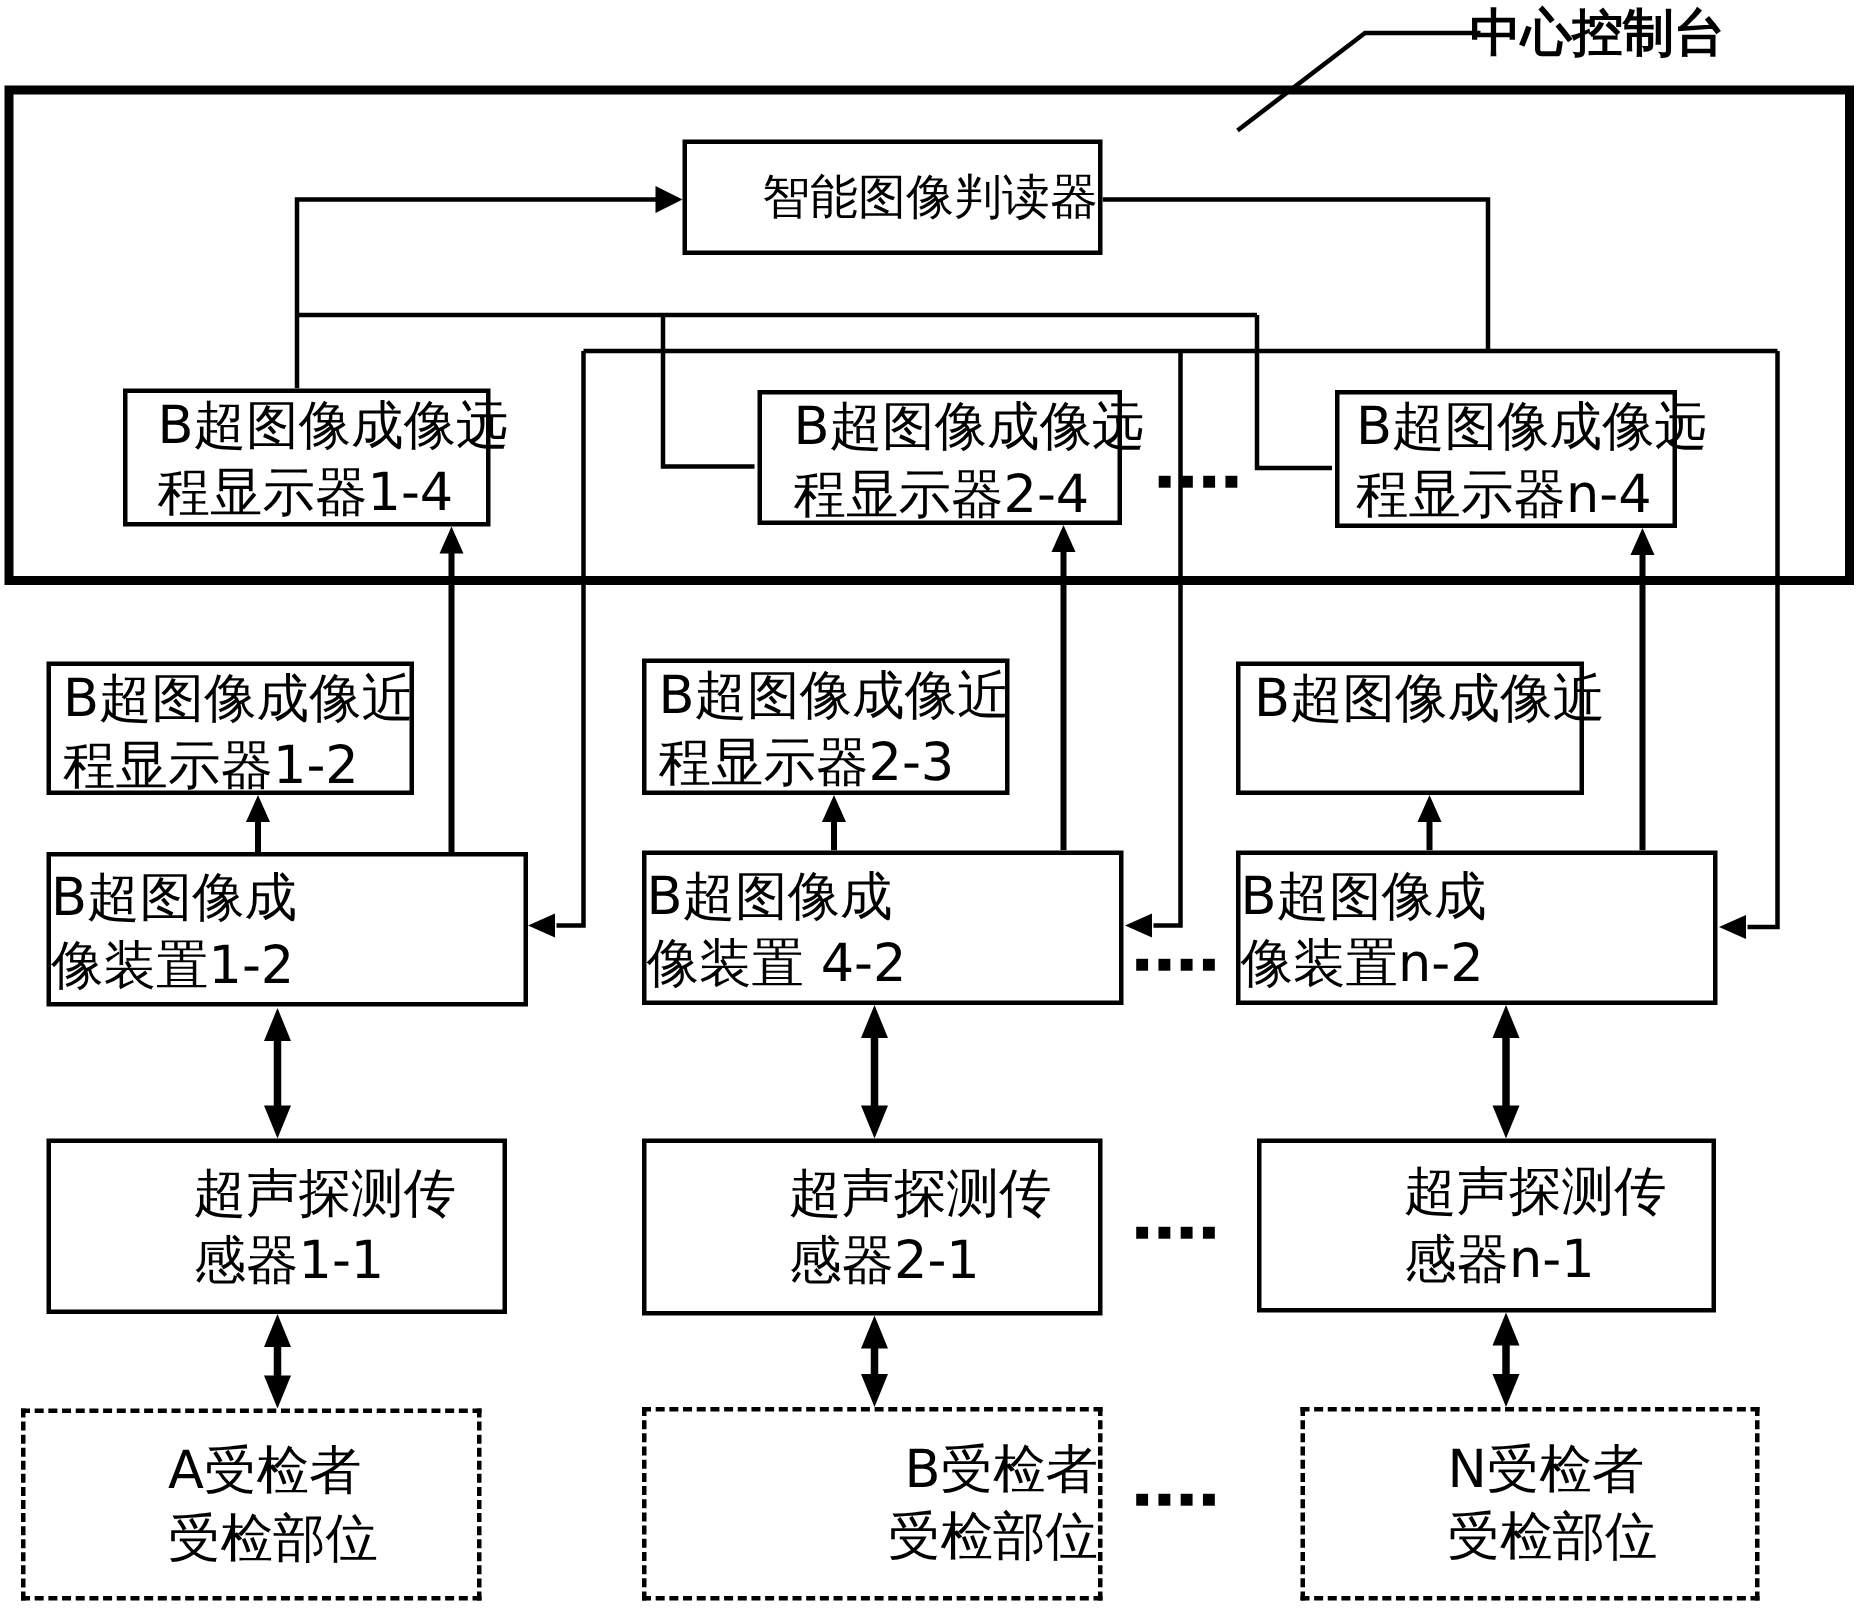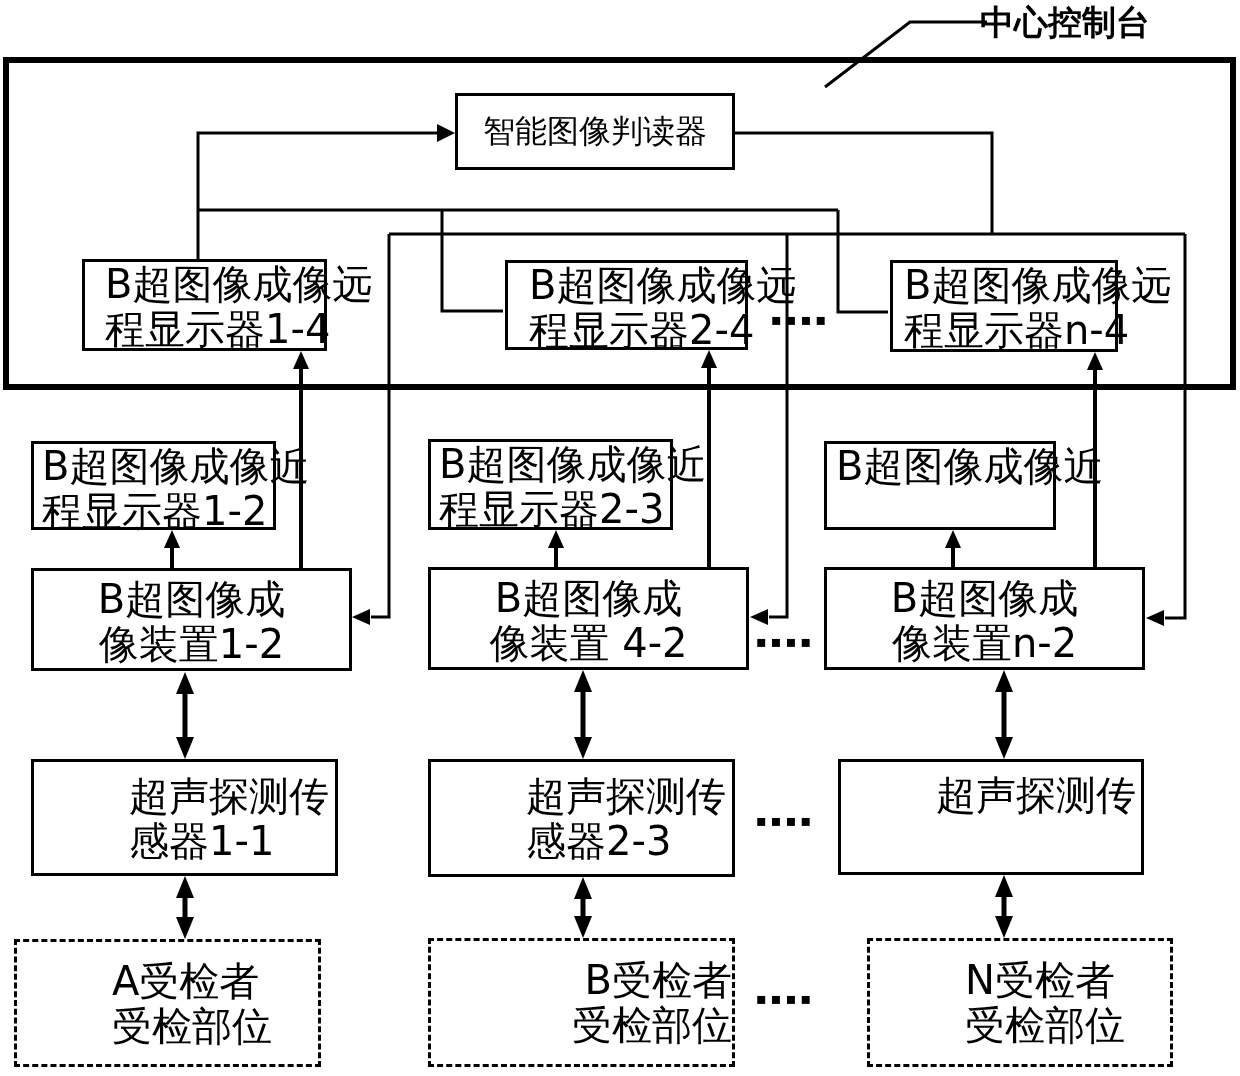--- a/index.html
+++ b/index.html
@@ -3,34 +3,34 @@
 <meta charset="utf-8">
 <style>
   html,body{margin:0;padding:0;background:#fff;}
   #canvas{
     position:relative;width:1240px;height:1076px;background:#ffffff;
     font-family:"DejaVu Sans","Liberation Sans",sans-serif;color:#000;
     overflow:hidden;
   }
   .box{
     position:absolute;box-sizing:border-box;border:3px solid #000;background:#fff;
-    font-size:40px;line-height:45px;white-space:nowrap;
+    font-size:35px;line-height:45px;white-space:nowrap;
   }
   .box .l{display:block;}
   .dashedbox{border-style:dashed;}
-  .center{text-align:center;}
+  .center{}
   .bigframe{
     position:absolute;box-sizing:border-box;border:6px solid #000;background:transparent;
   }
   .consolelabel{
     position:absolute;font-size:34px;font-weight:bold;line-height:40px;white-space:nowrap;
   }
   .readerbox{
     position:absolute;box-sizing:border-box;border:3px solid #000;background:#fff;
-    font-size:32px;text-align:center;
+    font-size:32px;text-align:right;
   }
   .dots{
     position:absolute;font-size:16px;letter-spacing:4px;line-height:16px;
     white-space:nowrap;color:#000;
   }
   svg.connectors{position:absolute;left:0;top:0;width:1240px;height:1076px;}
   svg.connectors path{fill:none;stroke:#000;}
   svg.connectors polygon{fill:#000;stroke:none;}
 </style>
 </head>
@@ -131,24 +131,25 @@
     <span class="l">B超图像成</span>
     <span class="l">像装置n-2</span>
   </div>
 
   <div class="box" style="left:31px;top:759px;width:307px;height:117px;padding:12px 0 0 95px;">
     <span class="l">超声探测传</span>
     <span class="l">感器1-1</span>
   </div>
   <div class="box" style="left:428px;top:759px;width:307px;height:118px;padding:12px 0 0 95px;">
     <span class="l">超声探测传</span>
-    <span class="l">感器2-3</span>
+    <span class="l">感器2-1</span>
   </div>
   <div class="box" style="left:838px;top:759px;width:306px;height:116px;padding:11px 0 0 95px;">
     <span class="l">超声探测传</span>
+    <span class="l">感器n-1</span>
   </div>
 
   <div class="box dashedbox" style="left:14px;top:939px;width:307px;height:128px;padding:17px 0 0 95px;">
     <span class="l">A受检者</span>
     <span class="l">受检部位</span>
   </div>
   <div class="box dashedbox" style="left:428px;top:938px;width:307px;height:129px;padding:17px 0 0 95px;text-align:right;">
     <span class="l">B受检者</span>
     <span class="l">受检部位</span>
   </div>

